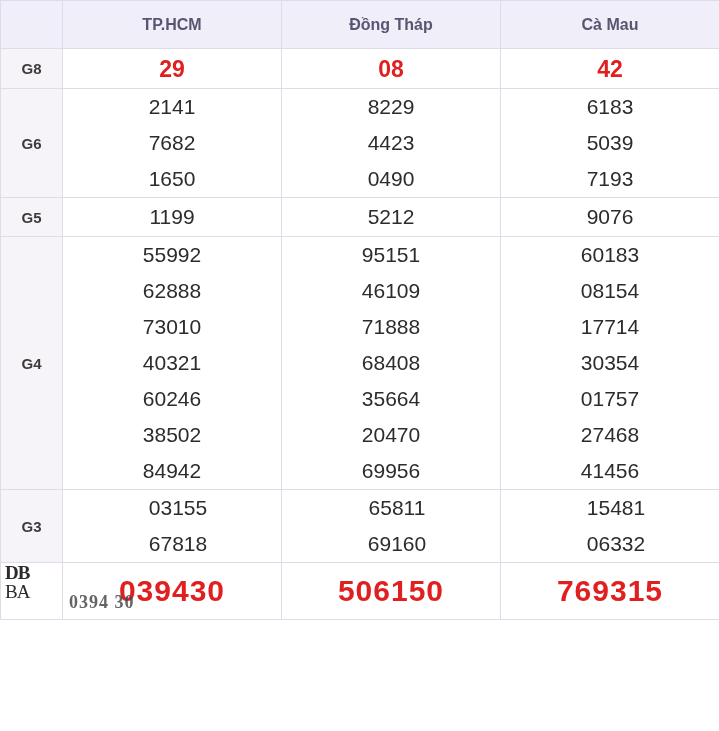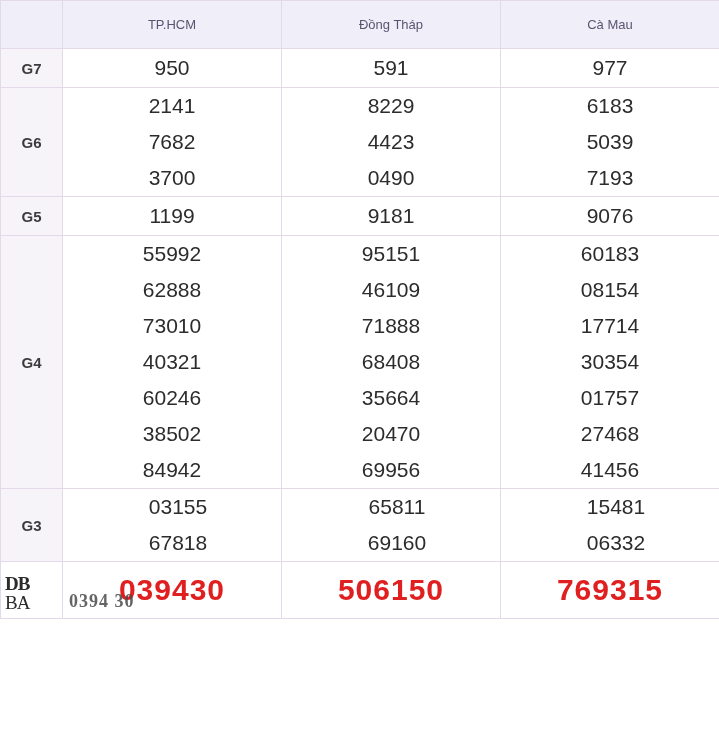--- a/index.html
+++ b/index.html
@@ -24,22 +24,22 @@
     padding: 0;
     text-align: center;
     vertical-align: middle;
   }
   col.prize-col { width: 62px; }
   col.city-col  { width: 219px; }
 
   thead th {
     background: #f0eef9;
     color: #5b5470;
-    font-size: 13px;
-    font-weight: normal;
+    font-size: 16px;
+    font-weight: bold;
     height: 47px;
     border-color: #ddd6e6;
   }
   thead th.prize-head {
     background: #f0eef9;
   }
 
   td.prize-label {
     background: #f7f4f9;
     color: #3b3b3b;
@@ -84,21 +84,21 @@
     height: auto;
     line-height: 50px;
   }
   td.special-label {
     background: #f7f4f9;
     position: relative;
   }
   .watermark {
     position: absolute;
     left: 4px;
-    top: 12px;
+    top: 0;
     width: 54px;
     height: 44px;
     font-family: "Liberation Serif", serif;
     color: #2b2b2b;
     text-align: left;
   }
   .watermark .wm1 {
     display: block;
     font-size: 19px;
     font-weight: bold;
@@ -138,57 +138,57 @@
   </colgroup>
   <thead>
     <tr>
       <th class="prize-head"></th>
       <th>TP.HCM</th>
       <th>Đồng Tháp</th>
       <th>Cà Mau</th>
     </tr>
   </thead>
   <tbody>
-      <tr class="row-g7">
-        <td class="prize-label"><span>G7</span></td>
-        <td class="num-cell">
-          <span class="n">950</span>
-        </td>
-        <td class="num-cell">
-          <span class="n">591</span>
-        </td>
-        <td class="num-cell">
-          <span class="n">977</span>
+      <tr class="row-g8">
+        <td class="prize-label"><span>G8</span></td>
+        <td class="num-cell">
+          <span class="n">29</span>
+        </td>
+        <td class="num-cell">
+          <span class="n">08</span>
+        </td>
+        <td class="num-cell">
+          <span class="n">42</span>
         </td>
       </tr>
       <tr class="row-g6">
         <td class="prize-label"><span>G6</span></td>
         <td class="num-cell">
           <span class="n">2141</span>
           <span class="n">7682</span>
-          <span class="n">3700</span>
+          <span class="n">1650</span>
         </td>
         <td class="num-cell">
           <span class="n">8229</span>
           <span class="n">4423</span>
           <span class="n">0490</span>
         </td>
         <td class="num-cell">
           <span class="n">6183</span>
           <span class="n">5039</span>
           <span class="n">7193</span>
         </td>
       </tr>
       <tr class="row-g5">
         <td class="prize-label"><span>G5</span></td>
         <td class="num-cell">
           <span class="n">1199</span>
         </td>
         <td class="num-cell">
-          <span class="n">9181</span>
+          <span class="n">5212</span>
         </td>
         <td class="num-cell">
           <span class="n">9076</span>
         </td>
       </tr>
       <tr class="row-g4">
         <td class="prize-label"><span>G4</span></td>
         <td class="num-cell">
           <span class="n">55992</span>
           <span class="n">62888</span>

